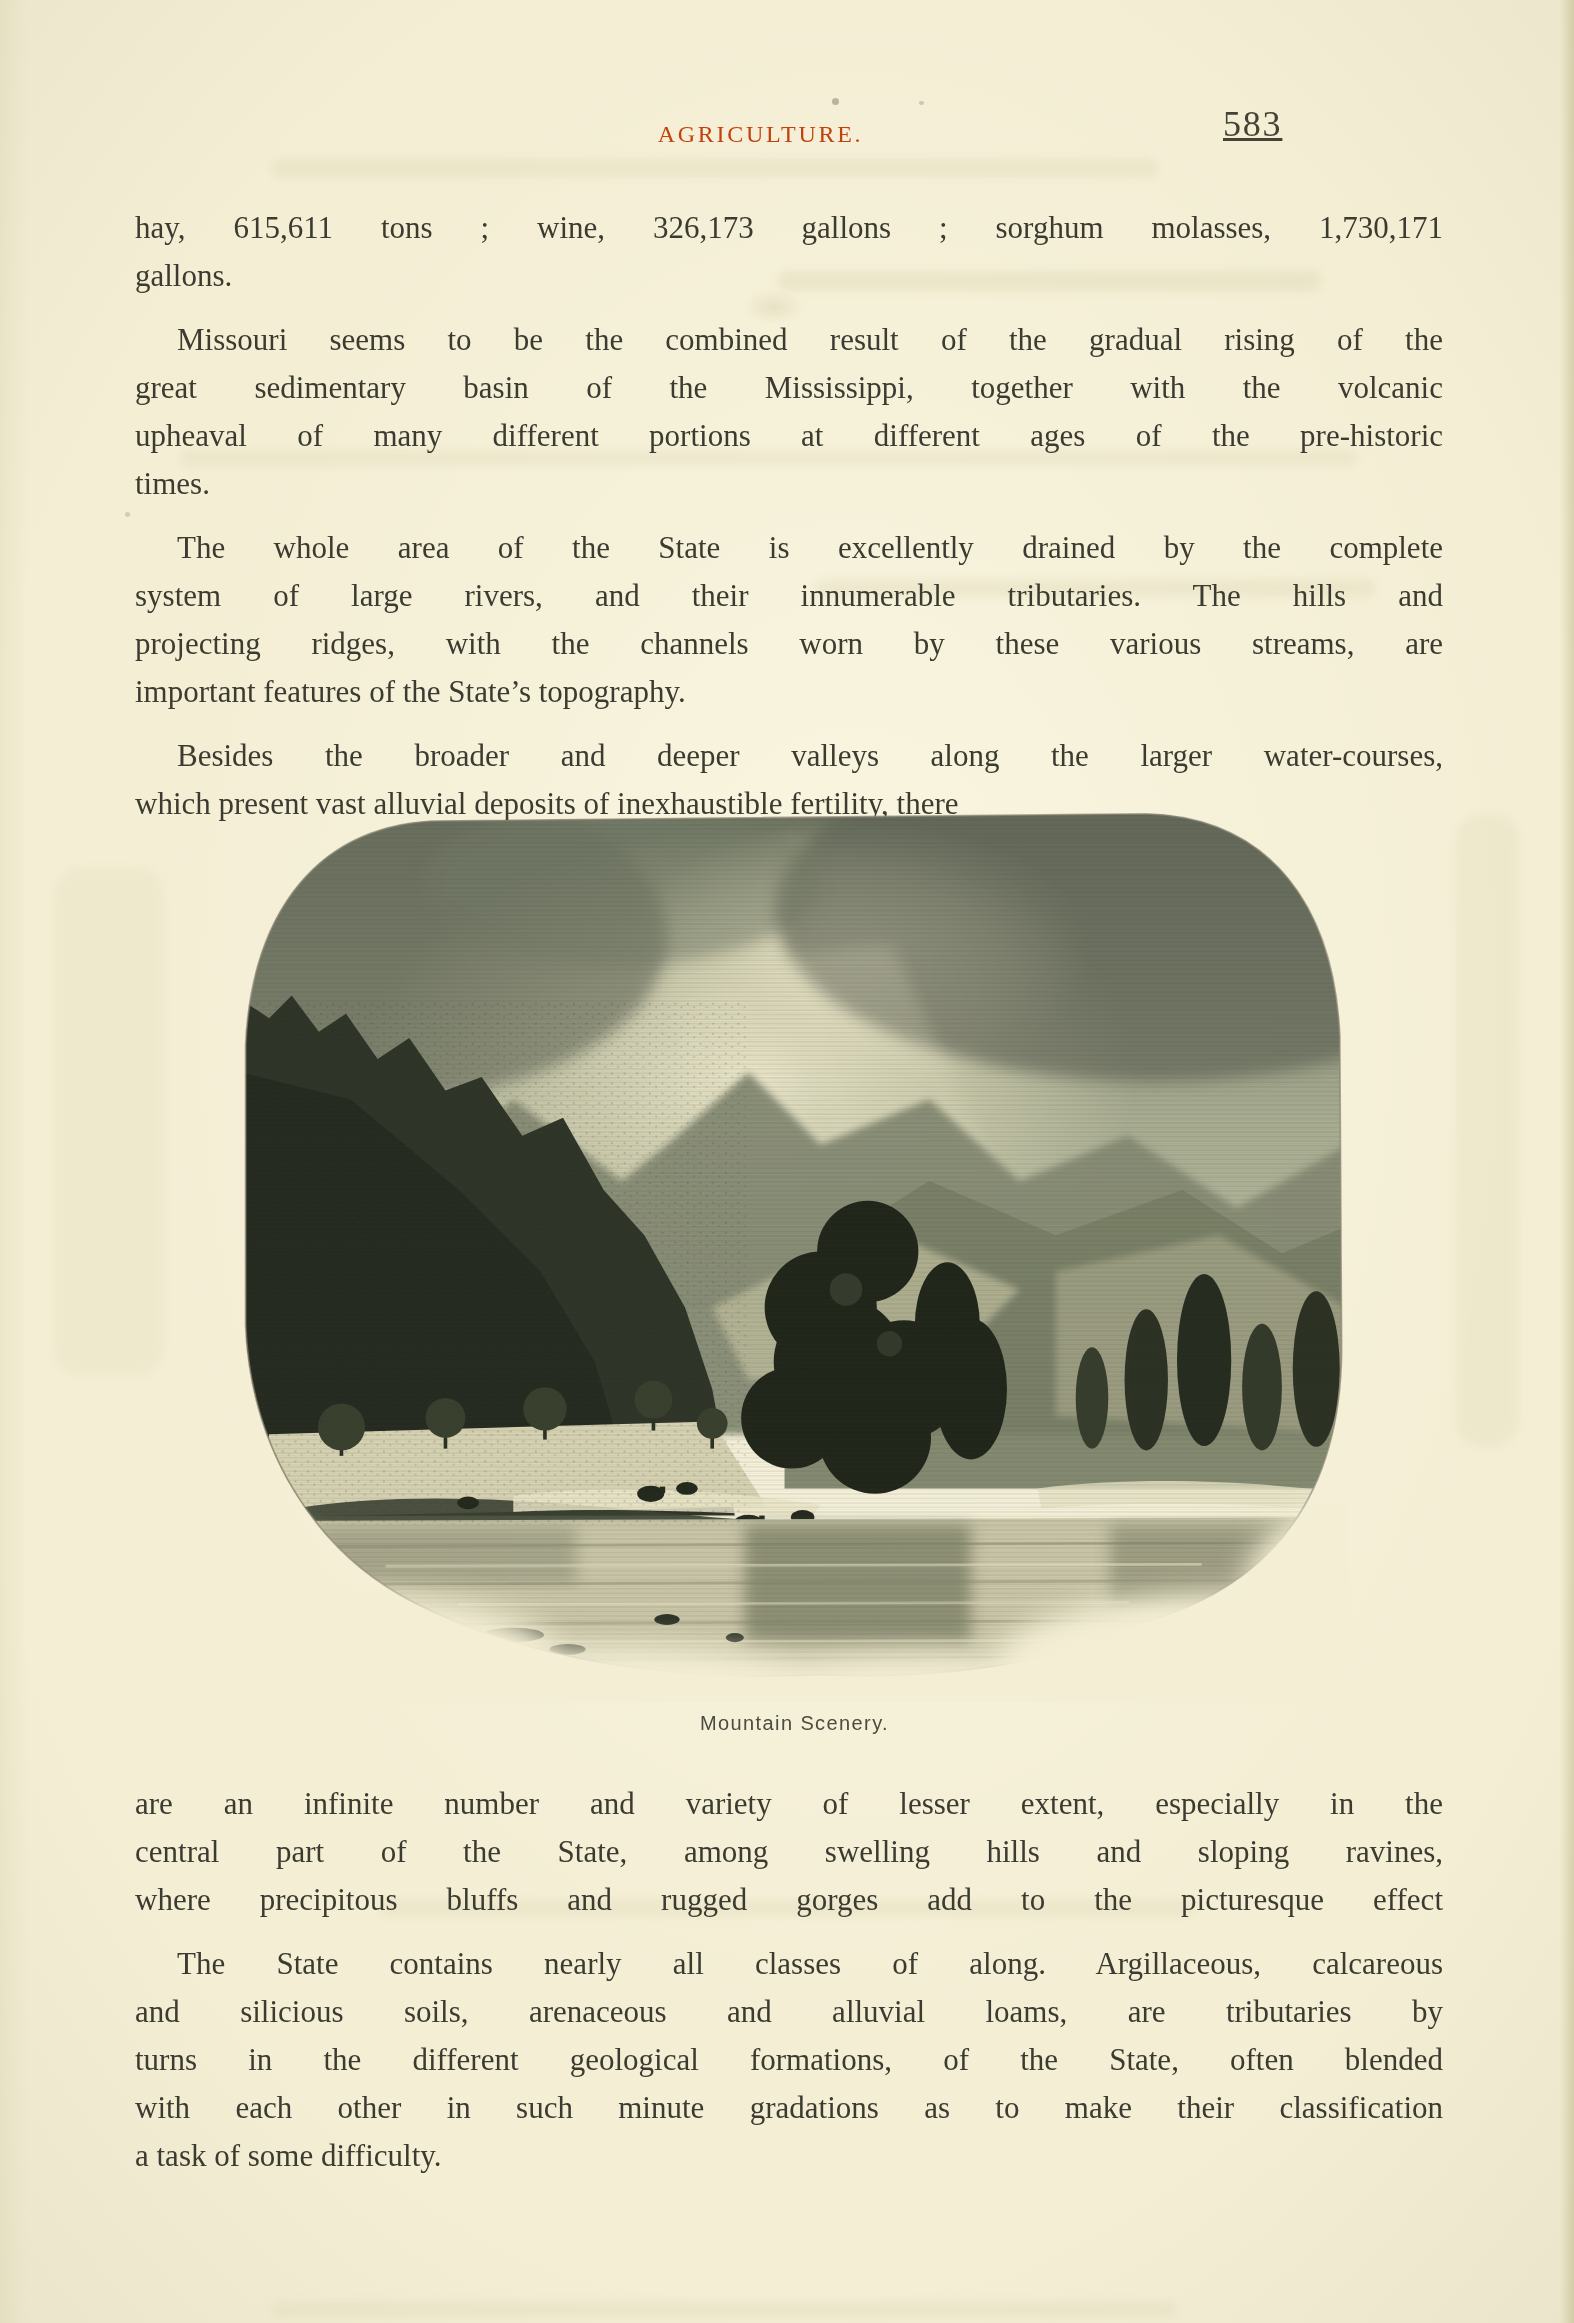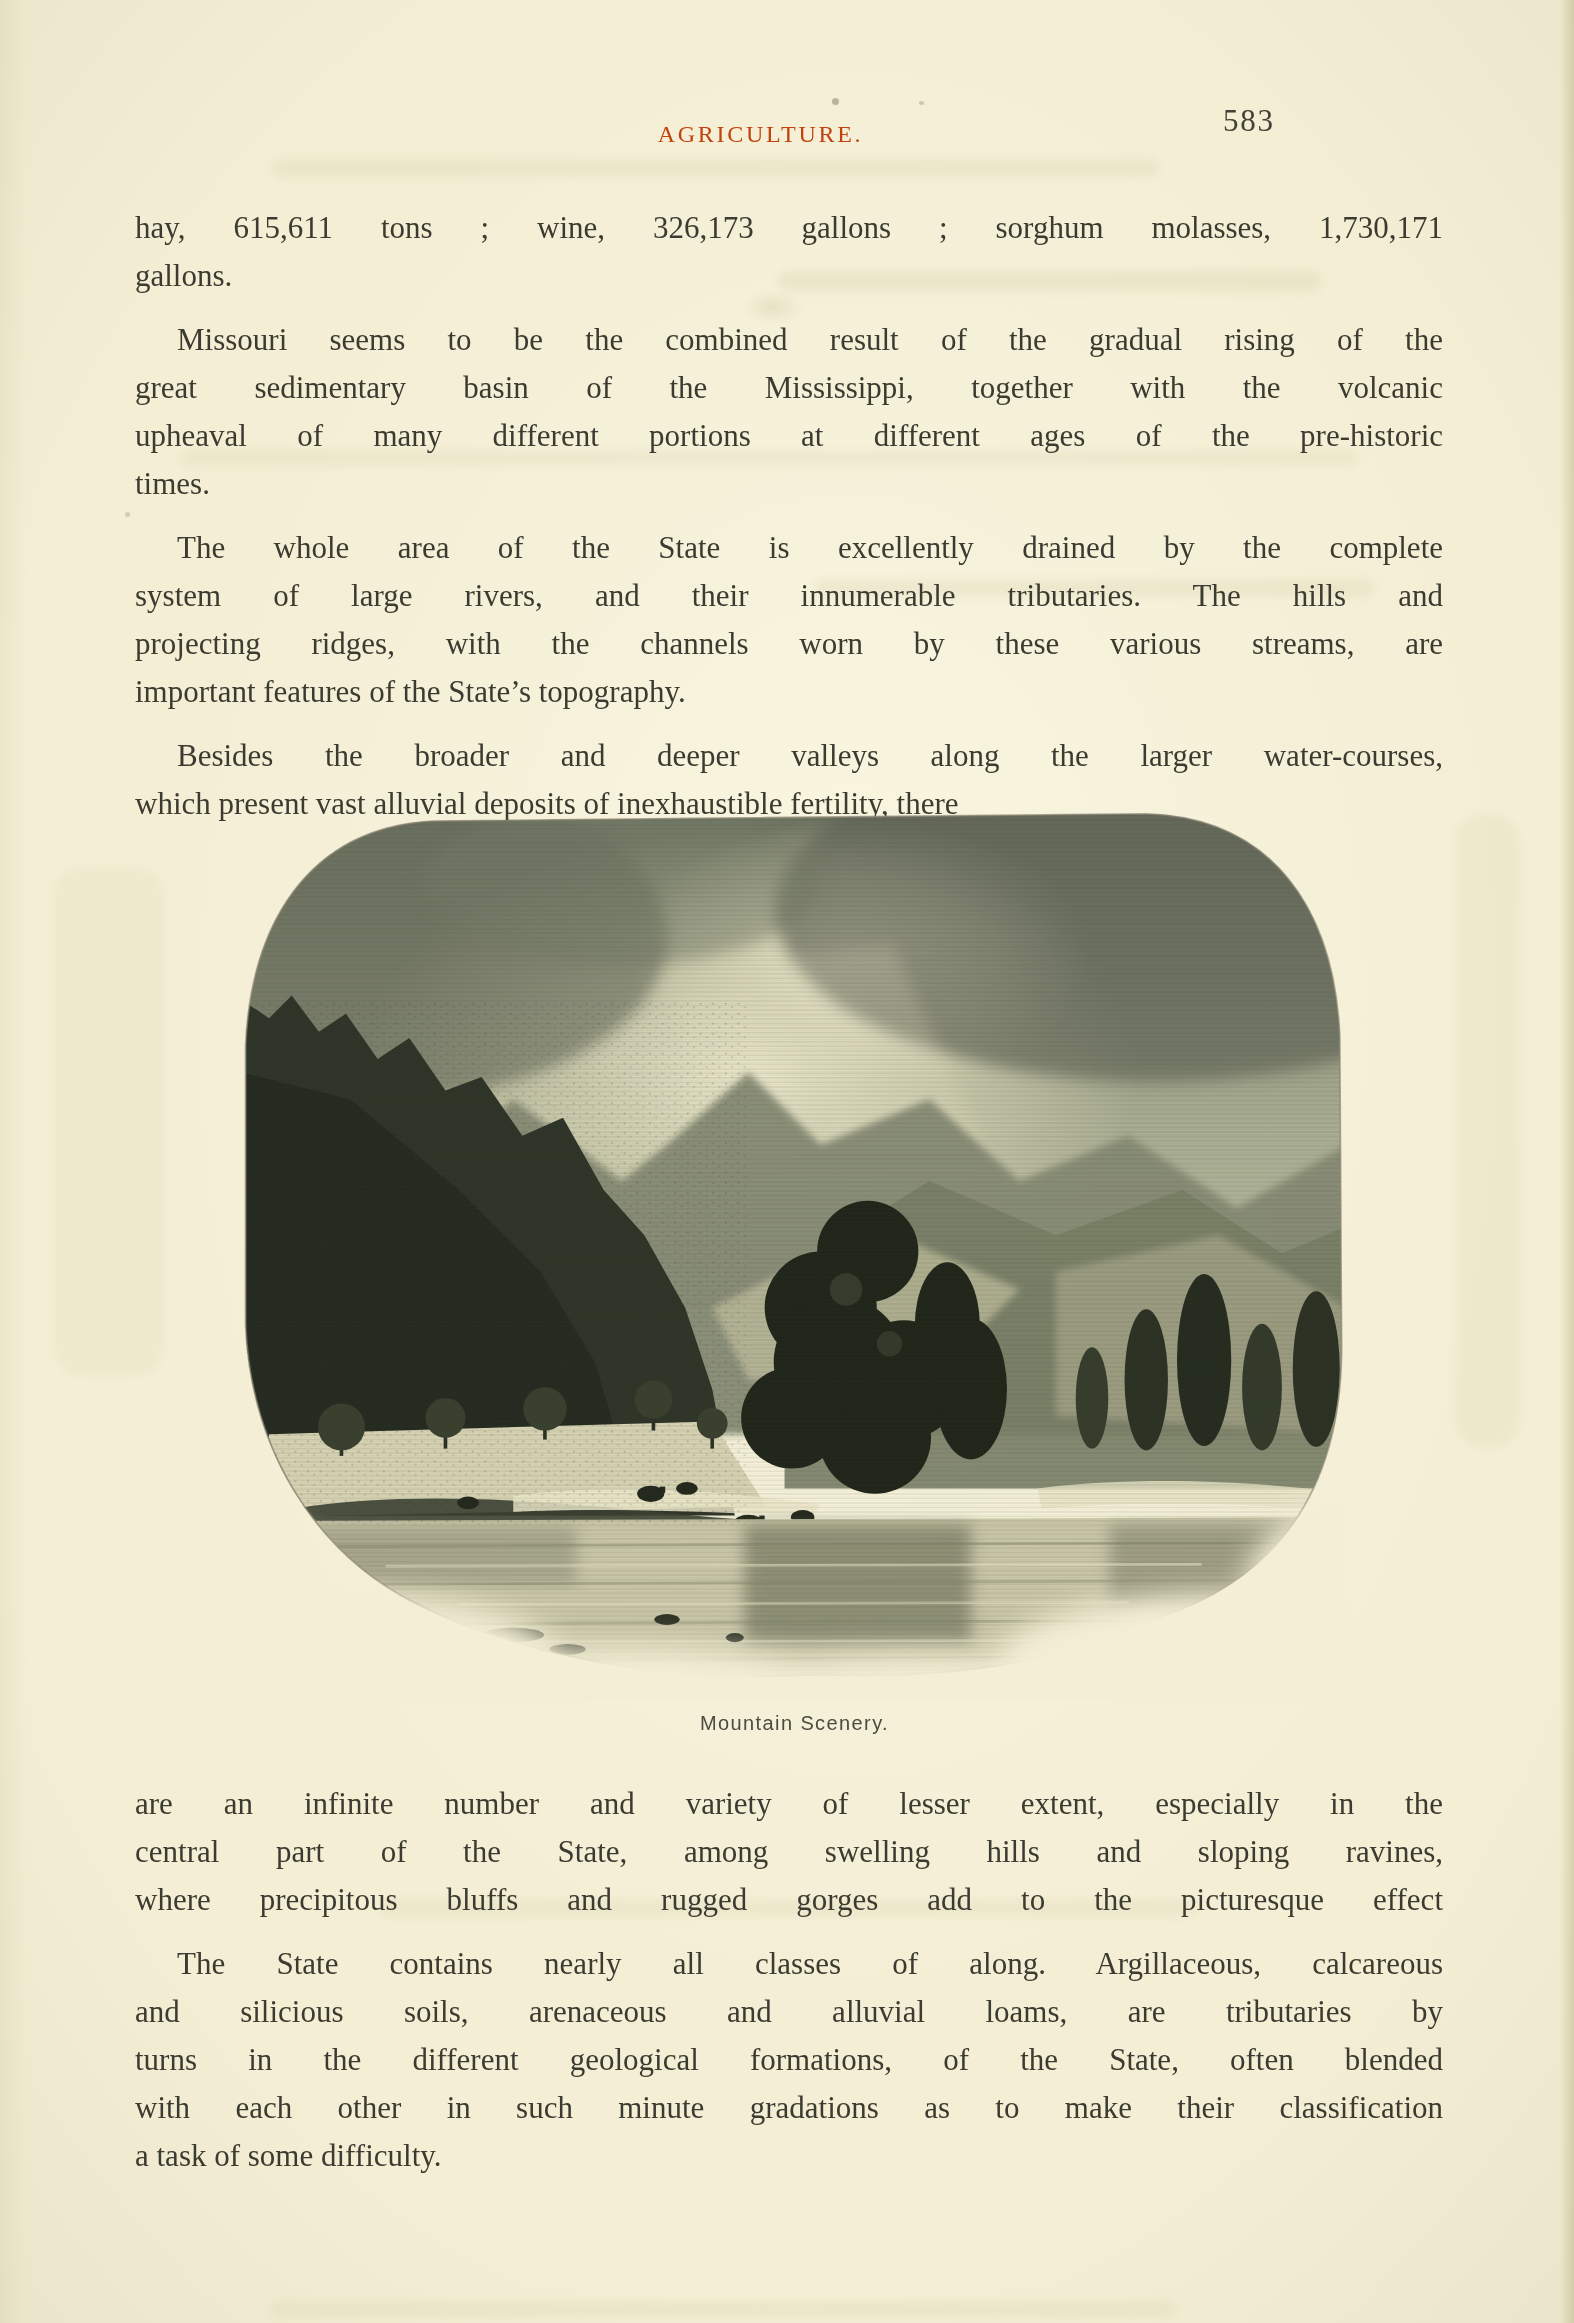--- a/index.html
+++ b/index.html
@@ -16,21 +16,21 @@
   .vignette{
     position:absolute;inset:0;pointer-events:none;
     background:radial-gradient(ellipse 1357px 1900px at 50% 48%, rgba(0,0,0,0) 62%, rgba(120,110,70,.10) 100%);
   }
   
   .running-header{
     position:absolute;top:109px;left:507px;width:507px;
     text-align:center;font-size:24px;letter-spacing:2.7px;color:#c2410c;margin-top:12px;
   }
   .page-number{
-    position:absolute;top:103px;left:1223px;font-size:31px;color:#434236;letter-spacing:1.8px;
+    position:absolute;top:103px;left:1223px;font-size:36px;color:#434236;letter-spacing:1.8px;text-decoration:underline;
   }
   
   .textblock{position:absolute;left:119px;width:1340px;font-size:31px;line-height:48px;}
   .textblock.top{top:188px;}
   .textblock.bottom{top:1764px;}
   .paragraph{margin:16px;}
   .paragraph + .paragraph{margin-top:8.1px;}
   .line{text-align:justify;text-align-last:justify;white-space:normal;}
   .line.last{text-align-last:left;}
   .line.indent{text-indent:42px;}

